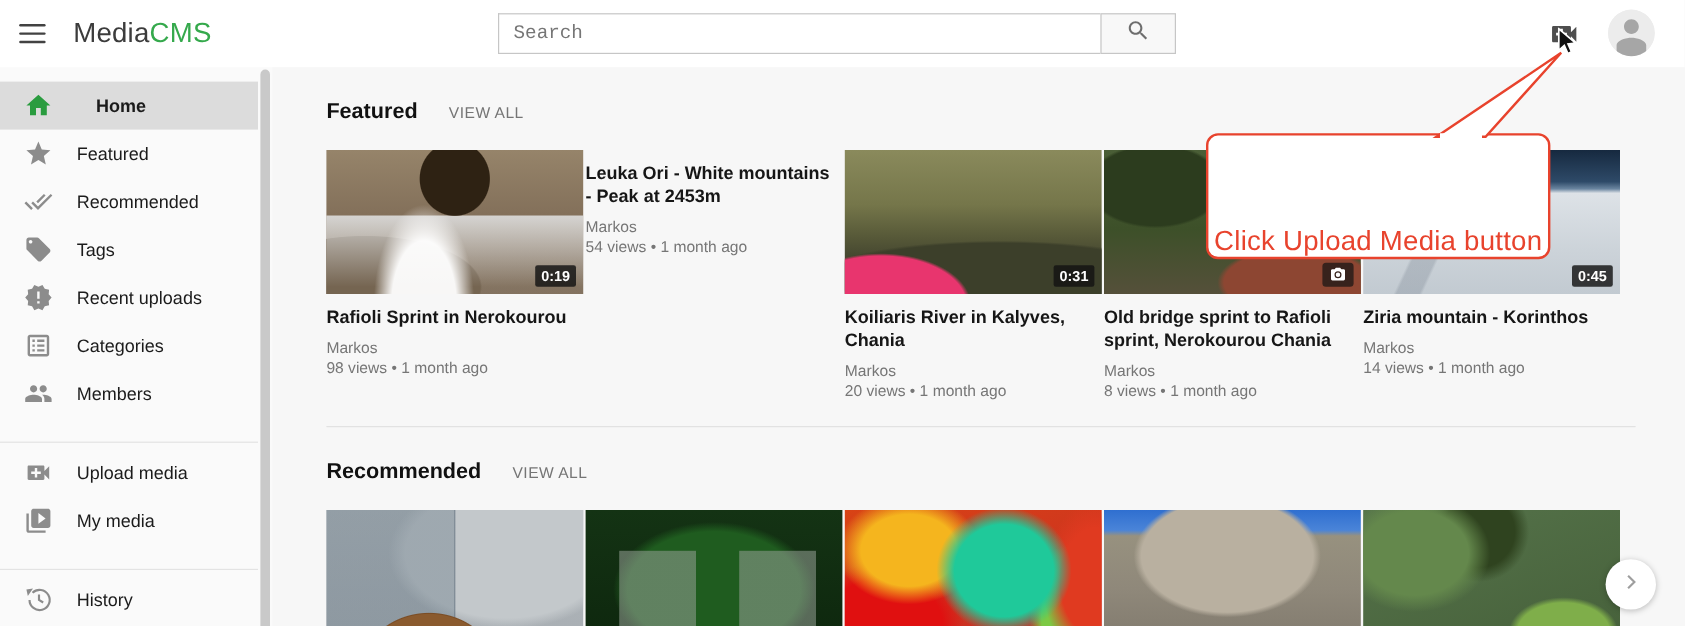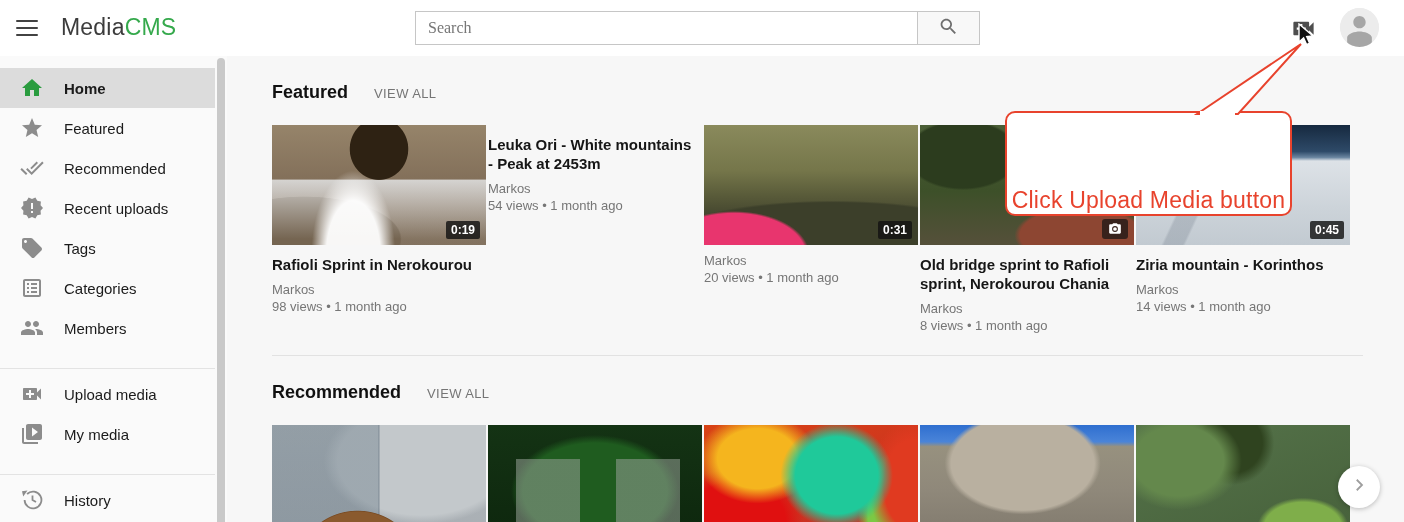--- a/index.html
+++ b/index.html
@@ -8,32 +8,32 @@
 
   
   .topbar { position:absolute; left:0; top:0; width:1404px; height:56px; background:#fff; z-index:5; }
   .hamburger { position:absolute; left:16px; top:18px; width:22px; height:20px; cursor:pointer; }
   .hamburger span { display:block; width:22px; height:2px; background:#424242; margin-top:5px; border-radius:1px; }
   .hamburger span:first-child { margin-top:2px; }
   .logo { position:absolute; left:61px; top:14px; font-size:23px; font-weight:500; letter-spacing:.2px; cursor:pointer; }
   .logo .m { color:#3c3c3c; } .logo .c { color:#35a94c; }
   .searchwrap { position:absolute; left:415px; top:11px; height:34px; display:flex; }
   .searchwrap input { width:502px; height:34px; border:1px solid #c6c6c6; border-right:none; background:#fff;
-    padding:0 12px; font-size:16px; color:#333; font-family:Liberation Serif, serif; outline:none; }
+    padding:0 12px; font-size:16px; color:#333; font-family:Liberation Mono, monospace; outline:none; }
   .searchwrap input::placeholder { color:#767676; }
   .search-btn { width:63px; height:34px; border:1px solid #c6c6c6; background:#f8f8f8; display:flex;
     align-items:center; justify-content:center; cursor:pointer; }
   .upload-top { position:absolute; left:1290px; top:15px; width:27px; height:27px; cursor:pointer; }
   .avatar { position:absolute; left:1340px; top:8px; width:39px; height:39px; border-radius:50%;
     background:#ececec; overflow:hidden; cursor:pointer; }
 
   
   .sidebar { position:absolute; left:0; top:56px; width:215px; bottom:0; background:#fafafa; padding-top:12px; z-index:3; }
   .side-item { height:40px; display:flex; align-items:center; cursor:pointer; }
-  .side-item.active { background:#dcdcdc; }
+  .side-item.active { background:#dcdcdc;gap:16px; }
   .side-item .ic { width:24px; height:24px; margin-left:20px; flex:none; }
   .side-item .lbl { margin-left:20px; font-size:15px; color:#1b1b1b; }
   .side-item.active .lbl { font-weight:700; }
   .side-divider { border:0; border-top:1px solid #e3e3e3; margin:20px 0 5px 0; }
   .icfill { fill:#8c8c8c; }
   .scrollzone { position:absolute; left:215px; top:56px; width:12px; bottom:0; background:#fafafa; z-index:4; }
   .scrollthumb { position:absolute; left:2px; top:2px; width:8px; height:478px; background:#c9c9c9; border-radius:4px; }
 
   
   .main { position:absolute; left:227px; top:56px; right:0; bottom:0; background:#f7f7f7;
@@ -169,29 +169,29 @@
     <span class="lbl">Featured</span>
   </div>
   <div class="side-item">
     <span class="ic"><svg width="24" height="24" viewBox="0 0 24 24">
           <path class="icfill" d="M18 7l-1.41-1.41-6.34 6.34 1.41 1.41L18 7zm4.24-1.41L11.66 16.17 7.48 12l-1.41 1.41L11.66 19l12-12-1.42-1.41zM.41 13.41L6 19l1.41-1.41L1.83 12 .41 13.41z"></path>
         </svg></span>
     <span class="lbl">Recommended</span>
   </div>
   <div class="side-item">
     <span class="ic"><svg width="24" height="24" viewBox="0 0 24 24">
+          <path class="icfill" d="M21.41 11.58l-9-9C12.05 2.22 11.55 2 11 2H4c-1.1 0-2 .9-2 2v7c0 .55.22 1.05.59 1.42l9 9c.36.36.86.58 1.41.58.55 0 1.05-.22 1.41-.59l7-7c.37-.36.59-.86.59-1.41 0-.55-.23-1.06-.59-1.42zM5.5 7C4.67 7 4 6.33 4 5.5S4.67 4 5.5 4 7 4.67 7 5.5 6.33 7 5.5 7z"></path>
+        </svg></span>
+    <span class="lbl">Tags</span>
+  </div>
+  <div class="side-item">
+    <span class="ic"><svg width="24" height="24" viewBox="0 0 24 24">
           <path class="icfill" d="M23 12l-2.44-2.78.34-3.68-3.61-.82-1.89-3.18L12 3 8.6 1.54 6.71 4.72l-3.61.81.34 3.68L1 12l2.44 2.78-.34 3.69 3.61.82 1.89 3.18L12 21l3.4 1.46 1.89-3.18 3.61-.82-.34-3.68L23 12zm-10 5h-2v-2h2v2zm0-4h-2V7h2v6z"></path>
         </svg></span>
     <span class="lbl">Recent uploads</span>
-  </div>
-  <div class="side-item">
-    <span class="ic"><svg width="24" height="24" viewBox="0 0 24 24">
-          <path class="icfill" d="M21.41 11.58l-9-9C12.05 2.22 11.55 2 11 2H4c-1.1 0-2 .9-2 2v7c0 .55.22 1.05.59 1.42l9 9c.36.36.86.58 1.41.58.55 0 1.05-.22 1.41-.59l7-7c.37-.36.59-.86.59-1.41 0-.55-.23-1.06-.59-1.42zM5.5 7C4.67 7 4 6.33 4 5.5S4.67 4 5.5 4 7 4.67 7 5.5 6.33 7 5.5 7z"></path>
-        </svg></span>
-    <span class="lbl">Tags</span>
   </div>
   <div class="side-item">
     <span class="ic"><svg width="24" height="24" viewBox="0 0 24 24">
           <path class="icfill" d="M19 5v14H5V5h14m0-2H5c-1.1 0-2 .9-2 2v14c0 1.1.9 2 2 2h14c1.1 0 2-.9 2-2V5c0-1.1-.9-2-2-2zm-8 4h6v2h-6V7zm0 4h6v2h-6v-2zm0 4h6v2h-6v-2zM7 7h2v2H7V7zm0 4h2v2H7v-2zm0 4h2v2H7v-2z"></path>
         </svg></span>
     <span class="lbl">Categories</span>
   </div>
   <div class="side-item">
     <span class="ic"><svg width="24" height="24" viewBox="0 0 24 24">
           <path class="icfill" d="M16 11c1.66 0 2.99-1.34 2.99-3S17.66 5 16 5c-1.66 0-3 1.34-3 3s1.34 3 3 3zm-8 0c1.66 0 2.99-1.34 2.99-3S9.66 5 8 5C6.34 5 5 6.34 5 8s1.34 3 3 3zm0 2c-2.33 0-7 1.17-7 3.5V19h14v-2.5c0-2.33-4.67-3.5-7-3.5zm8 0c-.29 0-.62.02-.97.05 1.16.84 1.97 1.97 1.97 3.45V19h6v-2.5c0-2.33-4.67-3.5-7-3.5z"></path>
@@ -244,20 +244,21 @@
     </div>
     <div class="card">
       <div class="card-title">Leuka Ori - White mountains - Peak at 2453m</div>
       <div class="card-author">Markos</div>
       <div class="card-meta">54 views • 1 month ago</div>
     </div>
     <div class="card">
       <div class="thumb t-f3">
         <span class="dur">0:31</span>
       </div>
+      <div class="card-title">Koiliaris River in Kalyves, Chania</div>
       <div class="card-author">Markos</div>
       <div class="card-meta">20 views • 1 month ago</div>
     </div>
     <div class="card">
       <div class="thumb t-f4">
         <span class="photo-badge">
           <svg width="14" height="14" viewBox="0 0 24 24">
               <path fill="#fff" d="M12 15.2a3.2 3.2 0 1 0 0-6.4 3.2 3.2 0 0 0 0 6.4zM9 2L7.17 4H4c-1.1 0-2 .9-2 2v12c0 1.1.9 2 2 2h16c1.1 0 2-.9 2-2V6c0-1.1-.9-2-2-2h-3.17L15 2H9zm3 15a5 5 0 1 1 0-10 5 5 0 0 1 0 10z"></path>
             </svg>
         </span>

